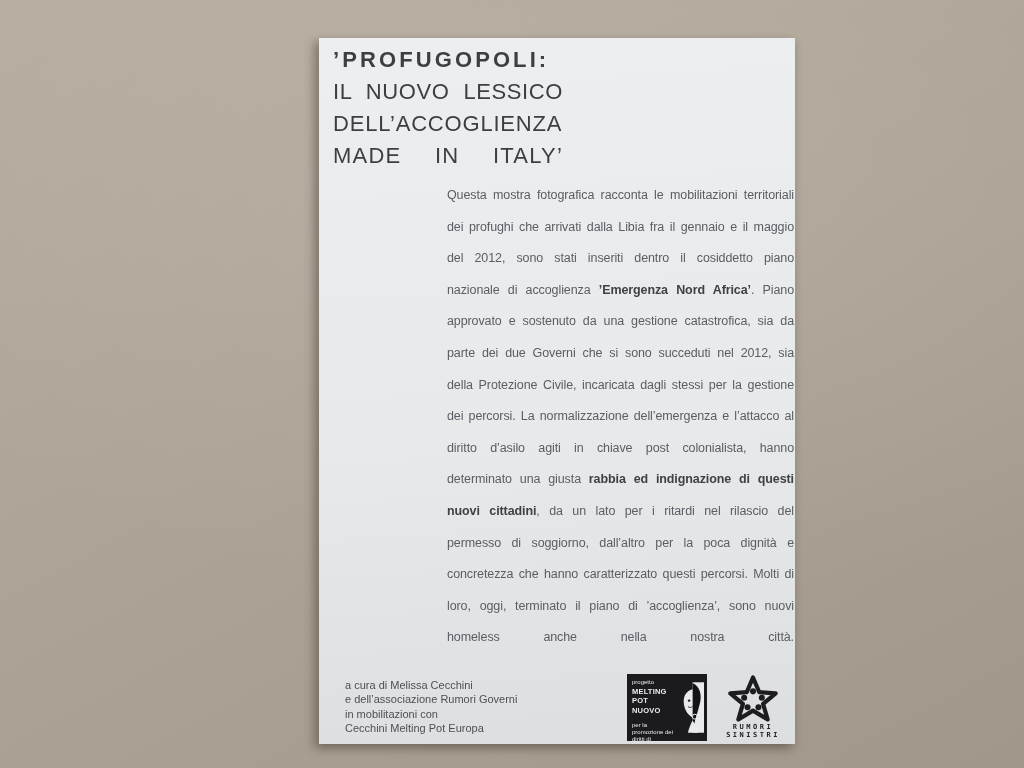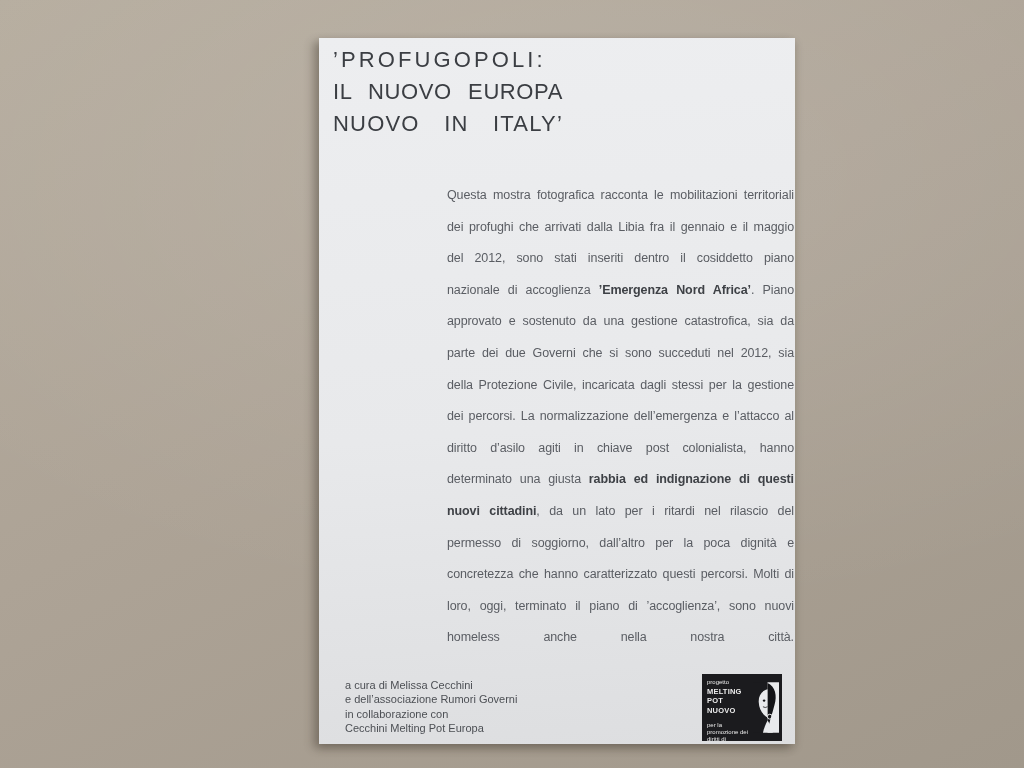--- a/index.html
+++ b/index.html
@@ -21,21 +21,21 @@
   }
 
   
   .title { position: absolute; left: 14px; top: 6px; width: 230px; }
   .title-line {
     font-size: 22px; line-height: 32px;
     color: #3b3e43;
     text-align: justify; text-align-last: justify;
     white-space: nowrap;
   }
-  .title-line.t1 { letter-spacing: 3.1px; }
+  .title-line.t1 { letter-spacing: 3.1px; font-weight: bold; }
   .title-line.t2 { letter-spacing: 0.6px; }
   .title-line.t3 { letter-spacing: 0.8px; }
   .title-line.t4 { letter-spacing: 1.2px; }
 
   
   .body-text {
     position: absolute;
     left: 128px; top: 142px; width: 347px;
     font-size: 12.5px; line-height: 31.6px;
     letter-spacing: -0.1px; word-spacing: 1.2px;
@@ -76,30 +76,31 @@
 </style>
 </head>
 <body>
 
 <div class="wall" style="position:absolute;inset:0;">
 
   <div class="poster">
 
     <div class="title">
       <div class="title-line t1">’PROFUGOPOLI:</div>
-      <div class="title-line t2">IL NUOVO EUROPA</div>
-      <div class="title-line t4">NUOVO IN ITALY’</div>
+      <div class="title-line t2">IL NUOVO LESSICO</div>
+      <div class="title-line t3">DELL’ACCOGLIENZA</div>
+      <div class="title-line t4">MADE IN ITALY’</div>
     </div>
 
     <p class="body-text"><span>Questa mostra fotografica racconta le mobilitazioni territoriali dei profughi che arrivati dalla Libia fra il gennaio e il maggio del 2012, sono stati inseriti dentro il cosiddetto piano nazionale di accoglienza </span><span class="bold">’Emergenza Nord Africa’</span><span>. Piano approvato e sostenuto da una gestione catastrofica, sia da parte dei due Governi che si sono succeduti nel 2012, sia della Protezione Civile, incaricata dagli stessi per la gestione dei percorsi. La normalizzazione dell’emergenza e l’attacco al diritto d’asilo agiti in chiave post colonialista, hanno determinato una giusta </span><span class="bold">rabbia ed indignazione di questi nuovi cittadini</span><span>, da un lato per i ritardi nel rilascio del permesso di soggiorno, dall’altro per la poca dignità e concretezza che hanno caratterizzato questi percorsi. Molti di loro, oggi, terminato il piano di ’accoglienza’, sono nuovi homeless anche nella nostra città.</span></p>
 
     <div class="credits">
       <div class="credit-line">a cura di Melissa Cecchini</div>
       <div class="credit-line">e dell’associazione Rumori Governi</div>
-      <div class="credit-line">in collaborazione con</div>
+      <div class="credit-line">in mobilitazioni con</div>
       <div class="credit-line">Cecchini Melting Pot Europa</div>
     </div>
 
     <div class="logos">
 
       <div class="mp-logo">
         <div class="mp-text">
           <div class="mp-pre">progetto</div>
           <div class="mp-name">MELTING POT</div>
           <div class="mp-name">NUOVO</div>
@@ -110,17 +111,31 @@
           <rect x="19" y="0" width="15" height="66" fill="#e9eaec"></rect>
           <path d="M19,1 C29,5 32,18 28,30 C25,42 21,52 19,65 Z" fill="#141417"></path>
           <path d="M19,9 C11,11 7,18 7.5,26 C8,35 12,42 19,46 Z" fill="#e9eaec"></path>
           <circle cx="14.5" cy="24" r="1.6" fill="#141417"></circle>
           <path d="M13,32 q3,2 6,0" stroke="#141417" stroke-width="1" fill="none"></path>
           <circle cx="22" cy="45" r="3.2" fill="none" stroke="#e9eaec" stroke-width="1.3"></circle>
           <path d="M19,50 C16,56 14,61 13,66 L26,66 C24,59 22,54 19,50 Z" fill="#e9eaec"></path>
         </svg>
       </div>
 
+      <div class="rs-logo">
+        <svg class="rs-star" viewBox="0 0 60 56" xmlns="http://www.w3.org/2000/svg">
+          <path d="M30,3 L37.5,20.5 L57,22 L42,34.5 L47.5,53 L30,42.5 L12.5,53 L18,34.5 L3,22 L22.5,20.5 Z" fill="none" stroke="#1d1d21" stroke-width="5" stroke-linejoin="round"></path>
+          <circle cx="30" cy="19.5" r="3.6" fill="#1d1d21"></circle>
+          <circle cx="40.5" cy="27" r="3.6" fill="#1d1d21"></circle>
+          <circle cx="36.5" cy="38.5" r="3.6" fill="#1d1d21"></circle>
+          <circle cx="23.5" cy="38.5" r="3.6" fill="#1d1d21"></circle>
+          <circle cx="19.5" cy="27" r="3.6" fill="#1d1d21"></circle>
+        </svg>
+        <div class="rs-text">
+          <div class="rs-line">RUMORI</div>
+          <div class="rs-line">SINISTRI</div>
+        </div>
+      </div>
 
     </div>
 
   </div>
 </div>
 
 </body></html>

